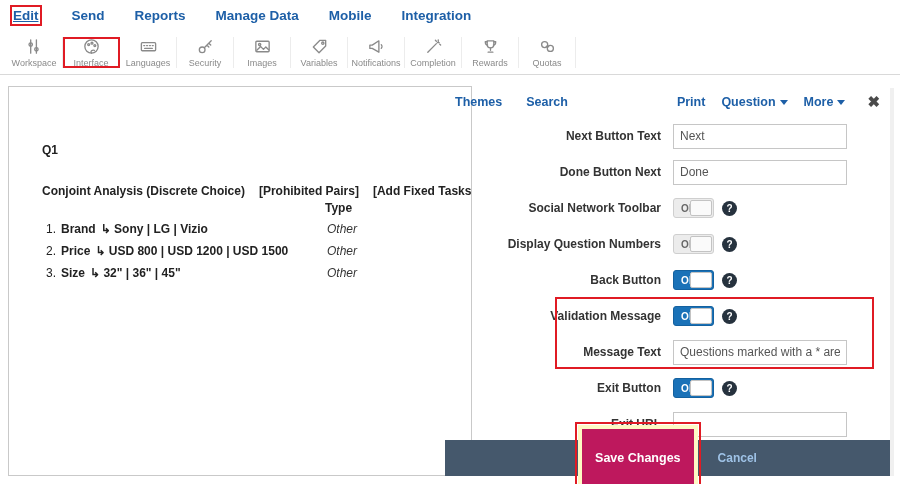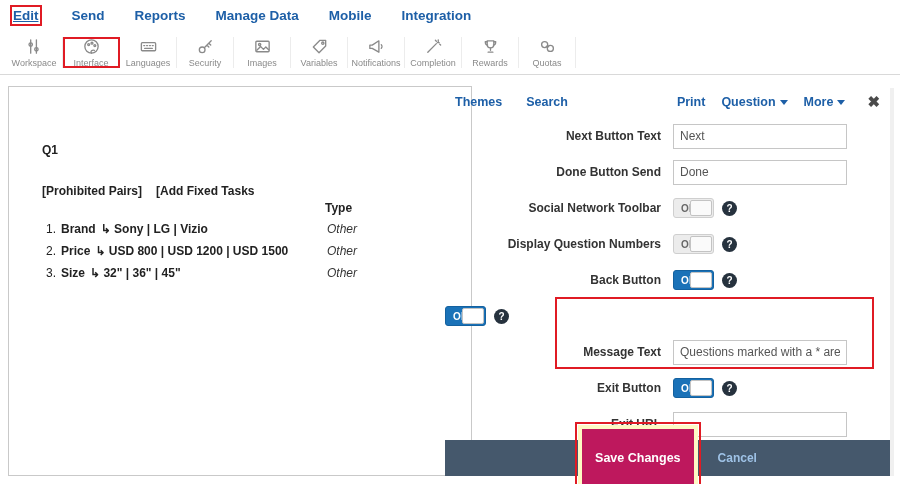--- a/index.html
+++ b/index.html
@@ -159,20 +159,21 @@
         <circle cx="13" cy="12" r="3.2"></circle>
         <path d="M8.8 9.8l2.4 0.4"></path>
       </svg>
     <span class="tool-label">Quotas</span>
   </div>
 </div>
 
 <div class="preview-panel">
   <div class="q-id">Q1</div>
   <div class="cq-header">
+    <span class="cq-title">Conjoint Analysis (Discrete Choice)</span>
     <span class="cq-link">[Prohibited Pairs]</span>
     <span class="cq-link">[Add Fixed Tasks</span>
   </div>
   <div class="cq-typehead">Type</div>
   <div class="cq-row">
     <span class="cq-left">
       <span class="cq-num">1.</span>
       <span class="cq-attr">Brand</span>
       <span class="cq-levels">↳ Sony  |  LG  |  Vizio</span>
     </span>
@@ -217,21 +218,21 @@
   <div class="form">
 
     <div class="form-row">
       <span class="form-label">Next Button Text</span>
       <div class="form-control">
         <input class="text-input" type="text" value="Next" style="">
       </div>
     </div>
 
     <div class="form-row">
-      <span class="form-label">Done Button Send</span>
+      <span class="form-label">Done Button Next</span>
       <div class="form-control">
         <input class="text-input" type="text" value="Done" style="">
       </div>
     </div>
 
     <div class="form-row">
       <span class="form-label">Social Network Toolbar</span>
       <div class="form-control">
         <span class="toggle off">
           <span class="toggle-label">OFF</span>
@@ -258,20 +259,21 @@
         <span class="toggle on">
           <span class="toggle-label">ON</span>
           <span class="toggle-knob"></span>
         </span>
         <span class="help-icon">?</span>
       </div>
     </div>
 
     <div class="anno-wrap">
       <div class="form-row">
+        <span class="form-label">Validation Message</span>
         <div class="form-control">
           <span class="toggle on">
             <span class="toggle-label">ON</span>
             <span class="toggle-knob"></span>
           </span>
           <span class="help-icon">?</span>
         </div>
       </div>
       <div class="form-row">
         <span class="form-label">Message Text</span>

